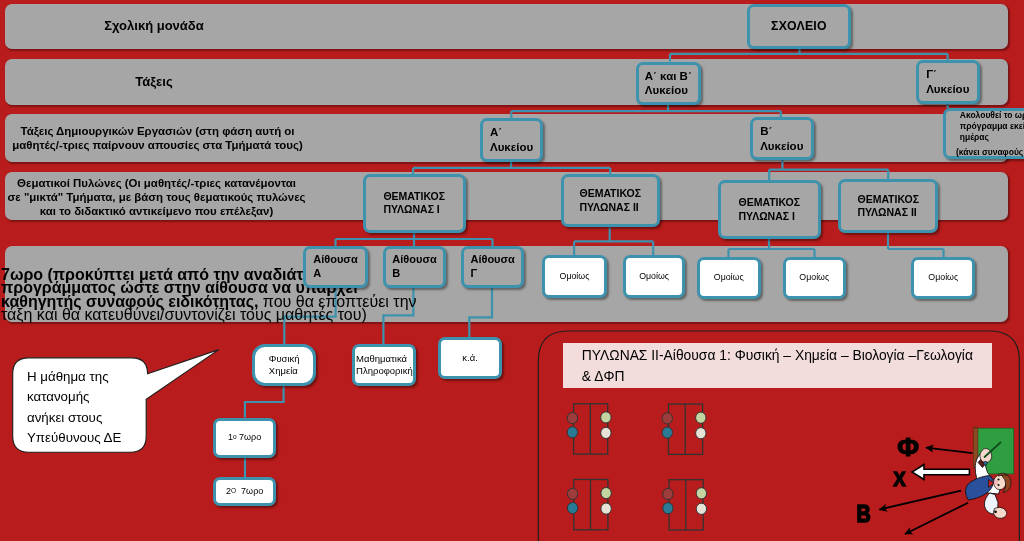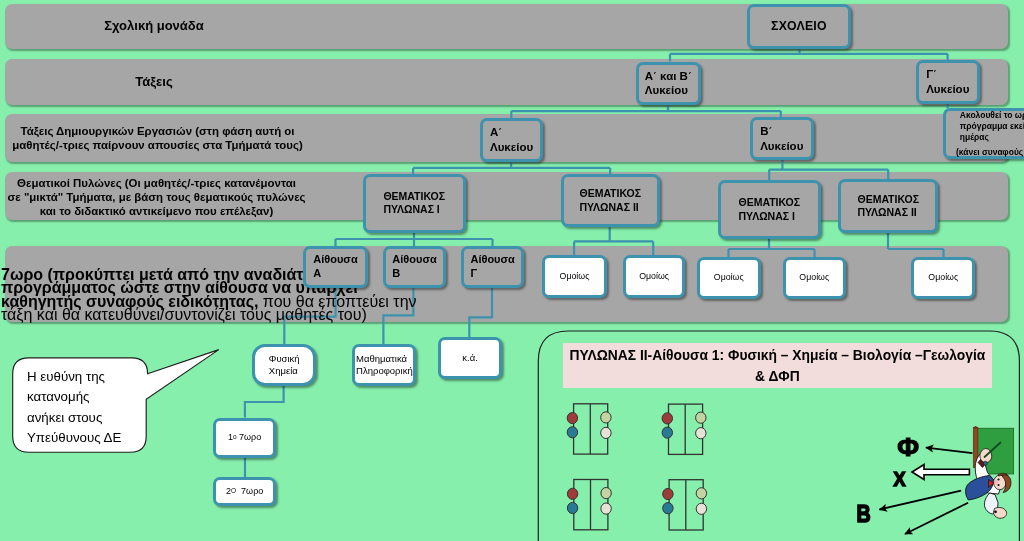--- a/index.html
+++ b/index.html
@@ -1,20 +1,20 @@
 <!DOCTYPE html>
 <html lang="el"><head>
 <meta charset="utf-8">
 <title>Διάγραμμα Σχολικής Μονάδας</title>
 <style>
   html,body{margin:0;padding:0;background:#fff;}
   body{width:1024px;height:541px;overflow:hidden;
        font-family:"Liberation Sans",sans-serif;
        -webkit-font-smoothing:antialiased;}
-  #stage{position:relative;width:1024px;height:541px;background:#86efac;}
+  #stage{position:relative;width:1024px;height:541px;background:#b91c1c;}
 
   .band{position:absolute;background:#a6a6a6;border-radius:7px;
         box-shadow:1.5px 1.5px 1.6px rgba(0,0,0,0.33);}
   .band-label{position:absolute;color:#000;font-weight:bold;line-height:1.22;
               text-align:center;white-space:pre;}
 
   svg.wires{position:absolute;left:0;top:0;width:1024px;height:541px;
             pointer-events:none;overflow:visible;}
 
   .node{position:absolute;box-sizing:border-box;border:3.4px solid #3d93ad;
@@ -134,32 +134,32 @@
   </div>
   <div class="node white" style="left:213.3px;top:477px;width:62.7px;height:28.8px;font-size:9px;">
     <span>2</span><sup style="font-size:6.5px;">Ο</sup><span>&nbsp;&nbsp;7ωρο</span>
   </div>
 
   <svg class="wires" viewBox="0 0 1024 541">
     <path d="M12.7 373.8 Q12.7 357.8 28.7 357.8 L131.6 357.8 Q147.6 357.8 147.6 373.8
              L218.8 349.6 L146.2 399.2 L146.2 436.2
              Q146.2 452.2 130.2 452.2 L28.7 452.2 Q12.7 452.2 12.7 436.2 Z" fill="#ffffff" stroke="#1f1f1f" stroke-width="1.15"></path>
   </svg>
-  <div class="band-label" style="left:27px;top:366.5px;width:130px;font-size:13.3px;font-weight:normal;text-align:left;line-height:20.5px;">Η ευθύνη της
+  <div class="band-label" style="left:27px;top:366.5px;width:130px;font-size:13.3px;font-weight:normal;text-align:left;line-height:20.5px;">Η μάθημα της
 κατανομής
 ανήκει στους
 Υπεύθυνους ΔΕ</div>
 
   <svg class="wires" viewBox="0 0 1024 541">
     <path d="M538.3 541 L538.3 361 Q538.3 331 568.3 331 L989.4 331
              Q1019.4 331 1019.4 361 L1019.4 541" fill="none" stroke="#1f1f1f" stroke-width="1.2"></path>
   </svg>
   <div style="position:absolute;left:563.2px;top:343.2px;width:428.4px;height:45.2px;
               background:#f2dcdc;display:flex;flex-direction:column;align-items:center;justify-content:center;
-              text-align:center;white-space:pre;font-size:13.85px;font-weight:bold;
+              white-space:pre;font-size:13.85px;font-weight:normal;
               line-height:21.2px;color:#000;">ΠΥΛΩΝΑΣ ΙΙ-Αίθουσα 1: Φυσική – Χημεία – Βιολογία –Γεωλογία
 &amp; ΔΦΠ</div>
 
   <svg class="wires" viewBox="0 0 1024 541">
     <g id="desks">
         <rect x="573.6" y="403.8" width="34.1" height="50.3" fill="none" stroke="#333" stroke-width="1.3"></rect>
         <line x1="590.3000000000001" y1="403.8" x2="590.3000000000001" y2="454.1" stroke="#333" stroke-width="1.3"></line>
         <ellipse cx="572.4" cy="418.1" rx="5.2" ry="5.6" fill="#9e3c3c" stroke="#333" stroke-width="1"></ellipse>
         <ellipse cx="572.4" cy="432.3" rx="5.2" ry="5.6" fill="#2a7a96" stroke="#333" stroke-width="1"></ellipse>
         <ellipse cx="605.9" cy="417.40000000000003" rx="5.2" ry="5.6" fill="#c3d4a0" stroke="#333" stroke-width="1"></ellipse>

